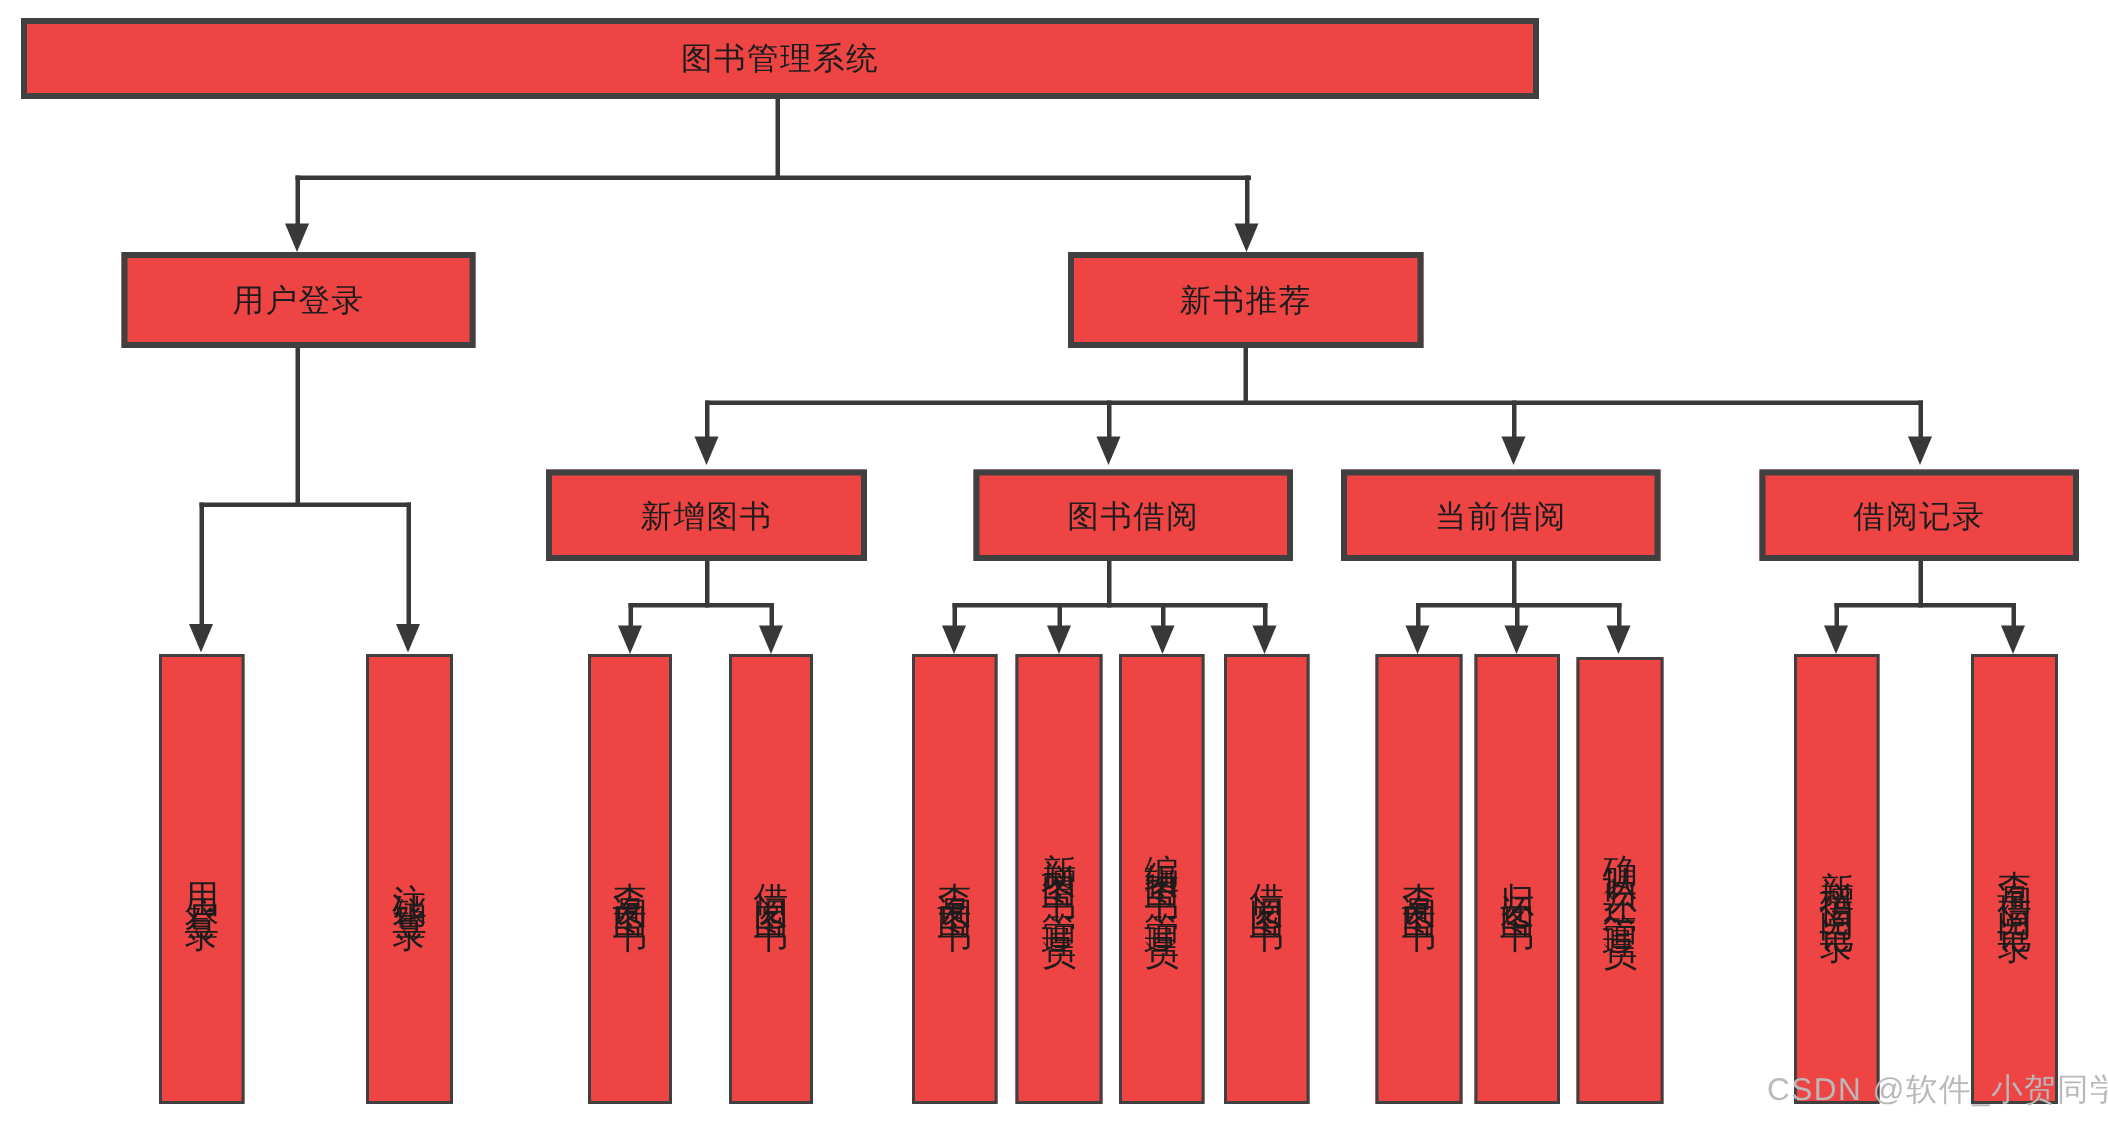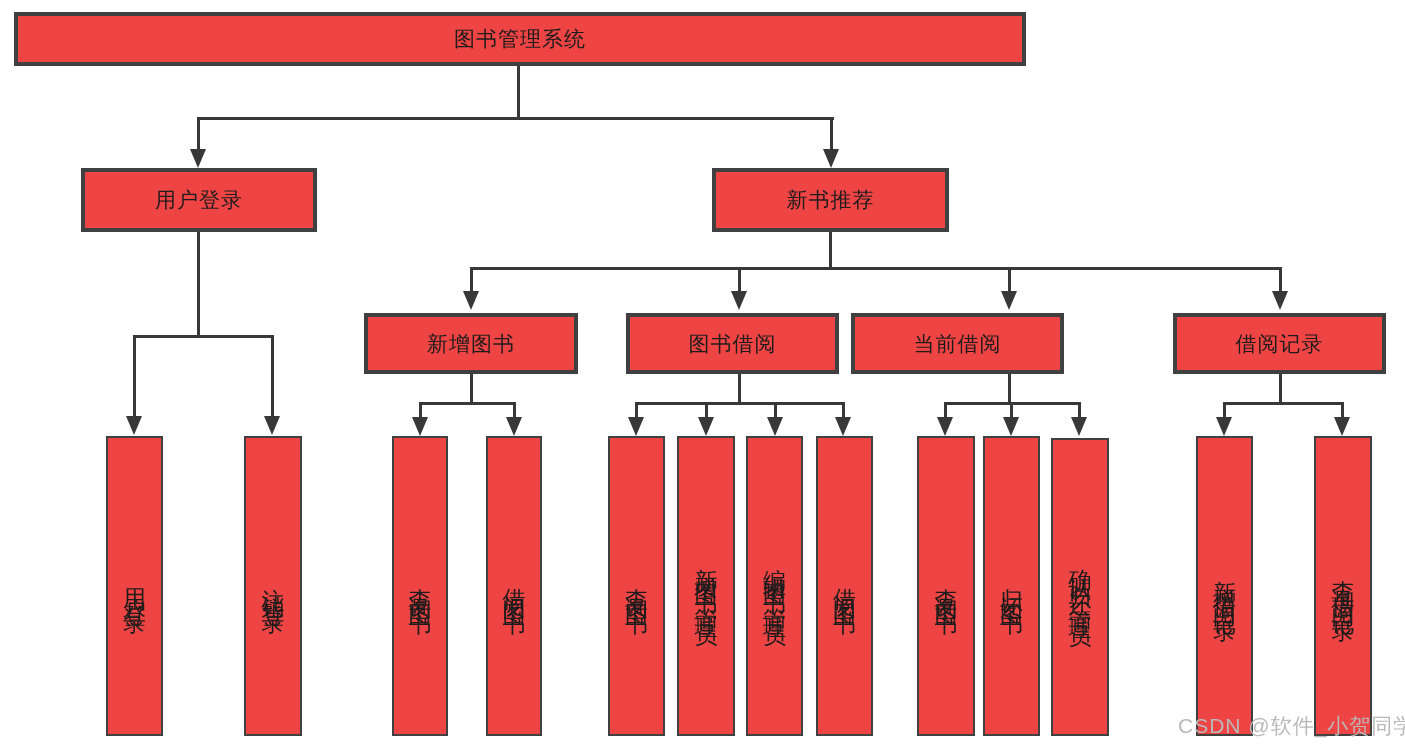--- a/index.html
+++ b/index.html
@@ -133,24 +133,24 @@
   <div class="box" style="left:81px; top:168px; width:236px; height:64px;">
     <span>用户登录</span>
   </div>
   <div class="box" style="left:712px; top:168px; width:237px; height:64px;">
     <span>新书推荐</span>
   </div>
 
   <div class="box" style="left:364px; top:313px; width:214px; height:61px;">
     <span>新增图书</span>
   </div>
-  <div class="box" style="left:626px; top:313px; width:213px; height:61px;">
+  <div class="box" style="left:649px; top:313px; width:213px; height:61px;">
     <span>图书借阅</span>
   </div>
-  <div class="box" style="left:851px; top:313px; width:213px; height:61px;">
+  <div class="box" style="left:894px; top:313px; width:213px; height:61px;">
     <span>当前借阅</span>
   </div>
   <div class="box" style="left:1173px; top:313px; width:213px; height:61px;">
     <span>借阅记录</span>
   </div>
 
   <div class="box vbox" style="left:106px; top:436px; width:57px; height:300px;">
     <span class="vtext">用户登录</span>
   </div>
   <div class="box vbox" style="left:244px; top:436px; width:58px; height:300px;">

